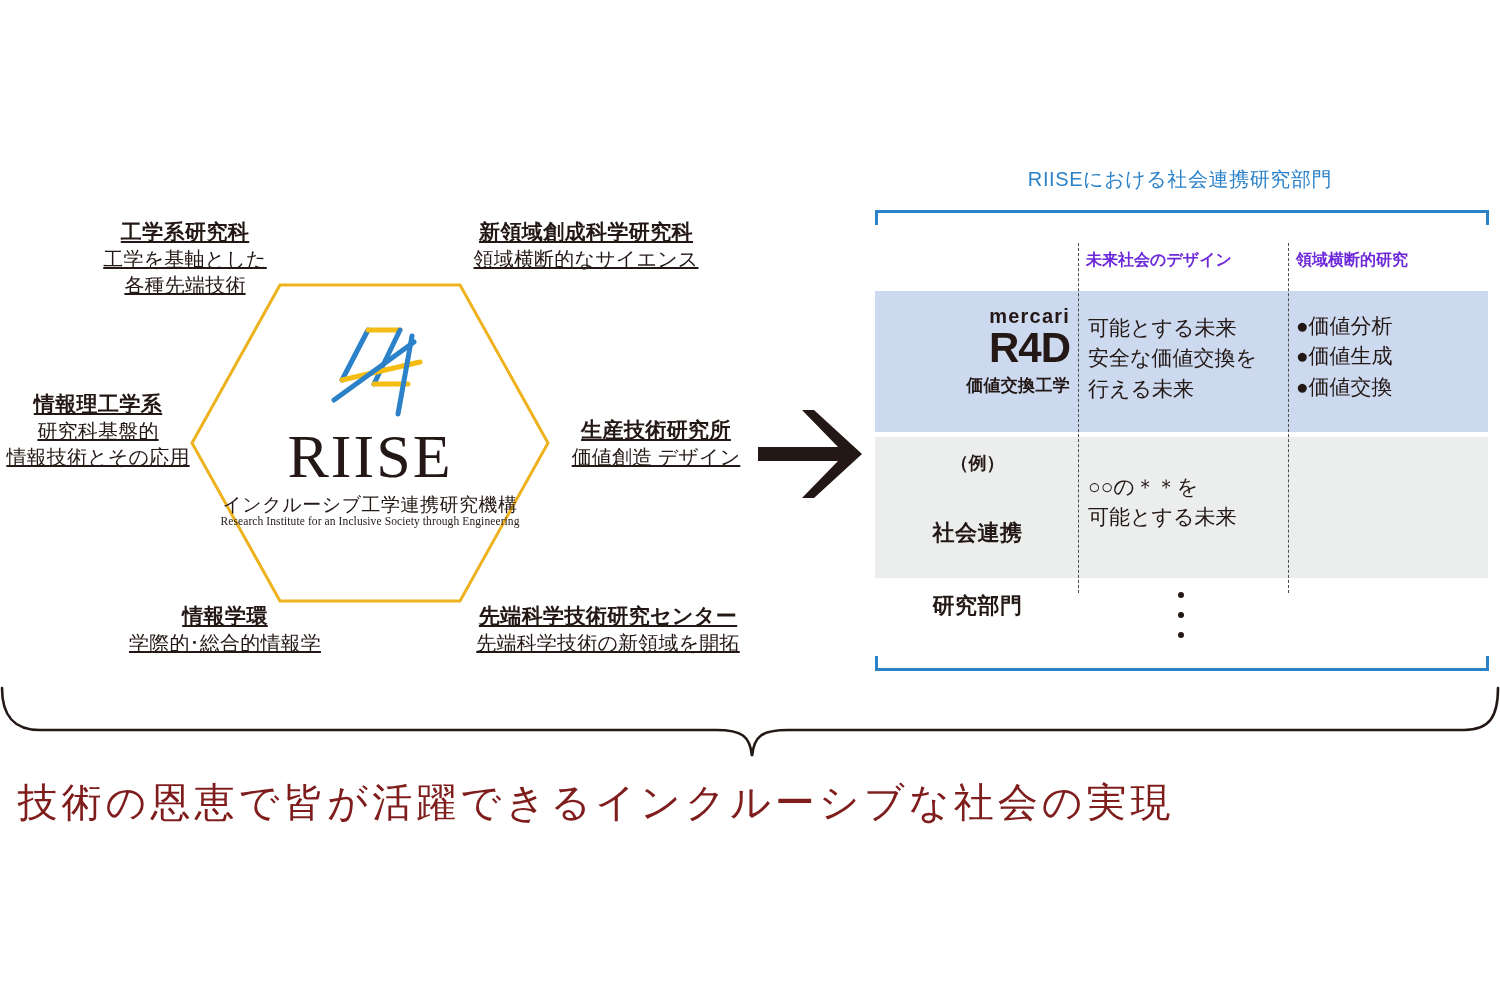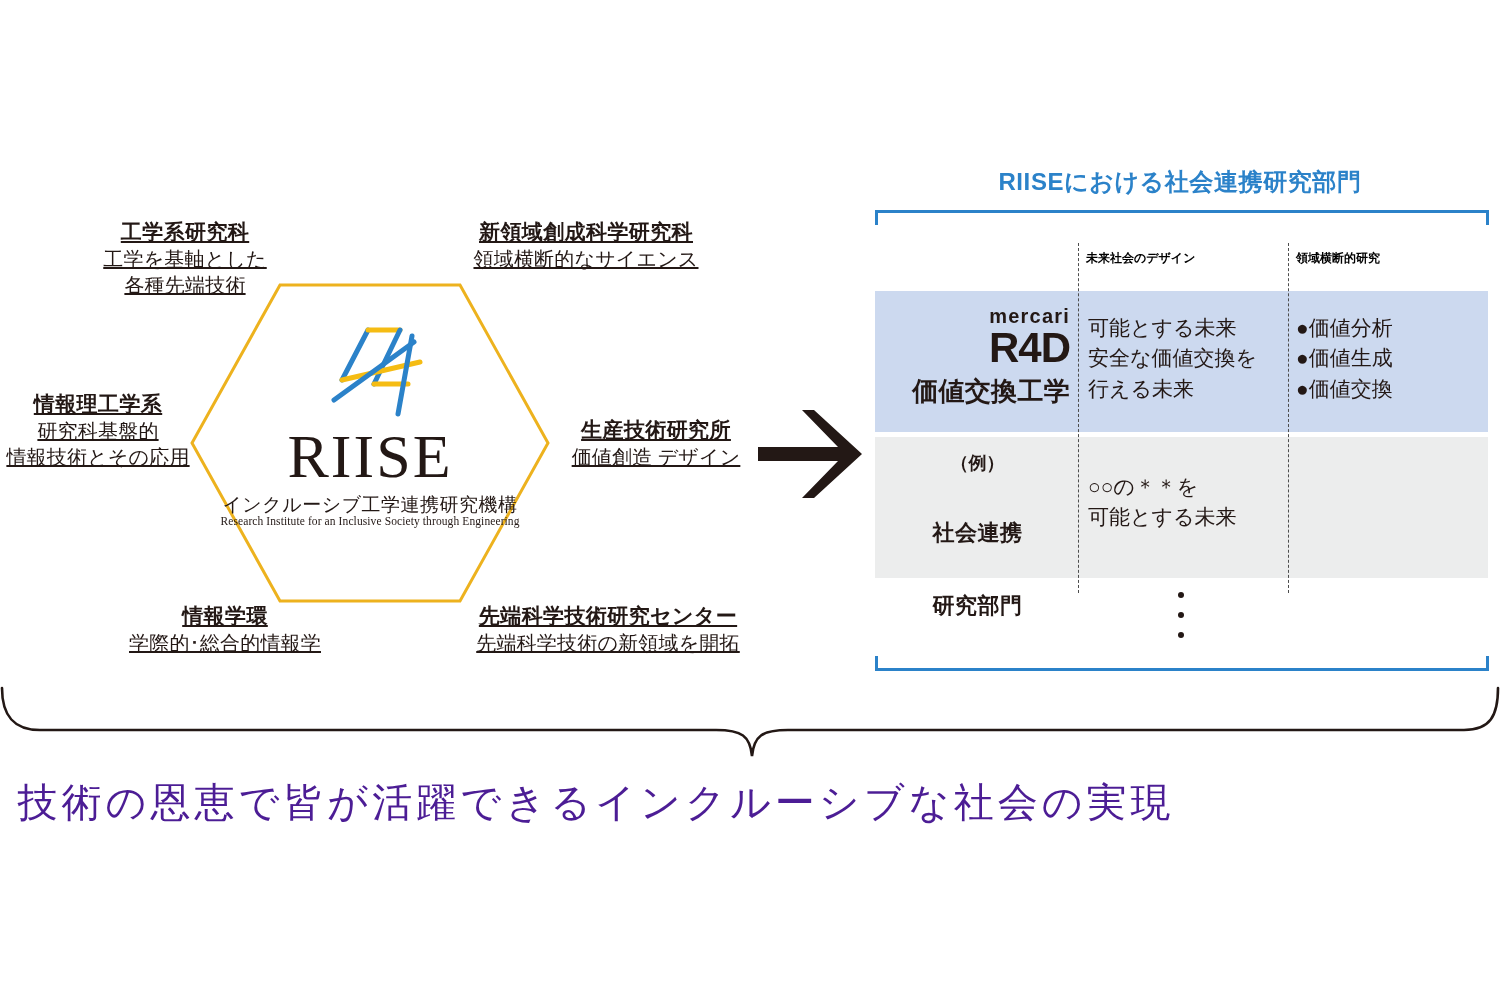--- a/index.html
+++ b/index.html
@@ -48,81 +48,81 @@
     font-size:11.5px;letter-spacing:.1px;color:#231815;
   }
 
   
   .arrow{left:758px;top:408px;}
 
   
   .panel-title{
     left:870px;top:166px;width:620px;text-align:center;
     font-family:"Liberation Sans","DejaVu Sans",sans-serif;
-    font-weight:bold;font-size:24px;letter-spacing:.6px;color:#2b82c9;
+    font-weight:normal;font-size:20px;letter-spacing:.6px;color:#2b82c9;
   }
   .bracket-top{left:875px;top:210px;}
   .bracket-bot{left:875px;top:655px;}
 
   .col-head{
     font-family:"Liberation Sans","DejaVu Sans",sans-serif;
-    font-weight:bold;font-size:12px;color:#000000;white-space:nowrap;
+    font-weight:bold;font-size:16px;color:#6d28d9;white-space:nowrap;
   }
   .band{left:875px;width:613px;}
   .band.blue{top:291px;height:141px;background:#ccd9ef;}
   .band.gray{top:437px;height:141px;background:#eceded;}
 
   .vdash{border-left:1.6px dashed #4d4d4d;}
 
   .cell-mercari{left:885px;top:305px;width:185px;text-align:right;}
   .mercari-word{
     font-family:"Liberation Sans","DejaVu Sans",sans-serif;
     font-weight:bold;font-size:20px;letter-spacing:1.2px;color:#231815;
   }
   .r4d-word{
     font-family:"Liberation Sans","DejaVu Sans",sans-serif;
     font-weight:bold;font-size:42px;letter-spacing:-1px;color:#231815;
     line-height:1.05;margin-top:-2px;
   }
   .r4d-sub{
     font-family:"Liberation Sans","DejaVu Sans",sans-serif;
-    font-weight:bold;font-size:26px;letter-spacing:.3px;color:#231815;margin-top:4px;
+    font-weight:bold;font-size:17px;letter-spacing:.3px;color:#231815;margin-top:4px;
   }
 
   .cell-example{left:885px;top:452px;width:185px;text-align:center;line-height:1.3;}
   .ex-paren{
     font-family:"Liberation Sans","DejaVu Sans",sans-serif;
     font-weight:bold;font-size:18px;color:#231815;
   }
   .ex-line{
     font-family:"Liberation Sans","DejaVu Sans",sans-serif;
     font-weight:bold;font-size:22px;letter-spacing:.5px;color:#231815;margin-top:44px;
   }
 
   .serif-cell{
     font-family:"Liberation Serif","DejaVu Serif",serif;
     font-size:21px;color:#231815;line-height:1.45;
   }
   .serif-cell div{white-space:nowrap;}
 
   .bullet-list{
-    font-family:Liberation Sans, sans-serif;
+    font-family:Liberation Mono, monospace;
     font-size:21px;color:#231815;line-height:1.45;
   }
   .bullet-list div{white-space:nowrap;}
 
   .vdots{left:1178px;top:592px;}
   .vdots i{display:block;width:6px;height:6px;border-radius:50%;background:#231815;margin-bottom:14px;}
 
   
   .brace{left:0;top:680px;}
   .caption{
     left:0;top:775px;width:1192px;text-align:center;
     font-family:"Liberation Serif","DejaVu Serif",serif;
-    font-size:40px;letter-spacing:4px;color:#4c1d95;
+    font-size:40px;letter-spacing:4px;color:#7f1d1d;
   }
 </style>
 </head>
 <body>
 
 <div class="stage">
 
   <div class="abs node-label" style="left:25px;top:218px;">
     <div class="hd">工学系研究科</div>
     <div class="bd">

